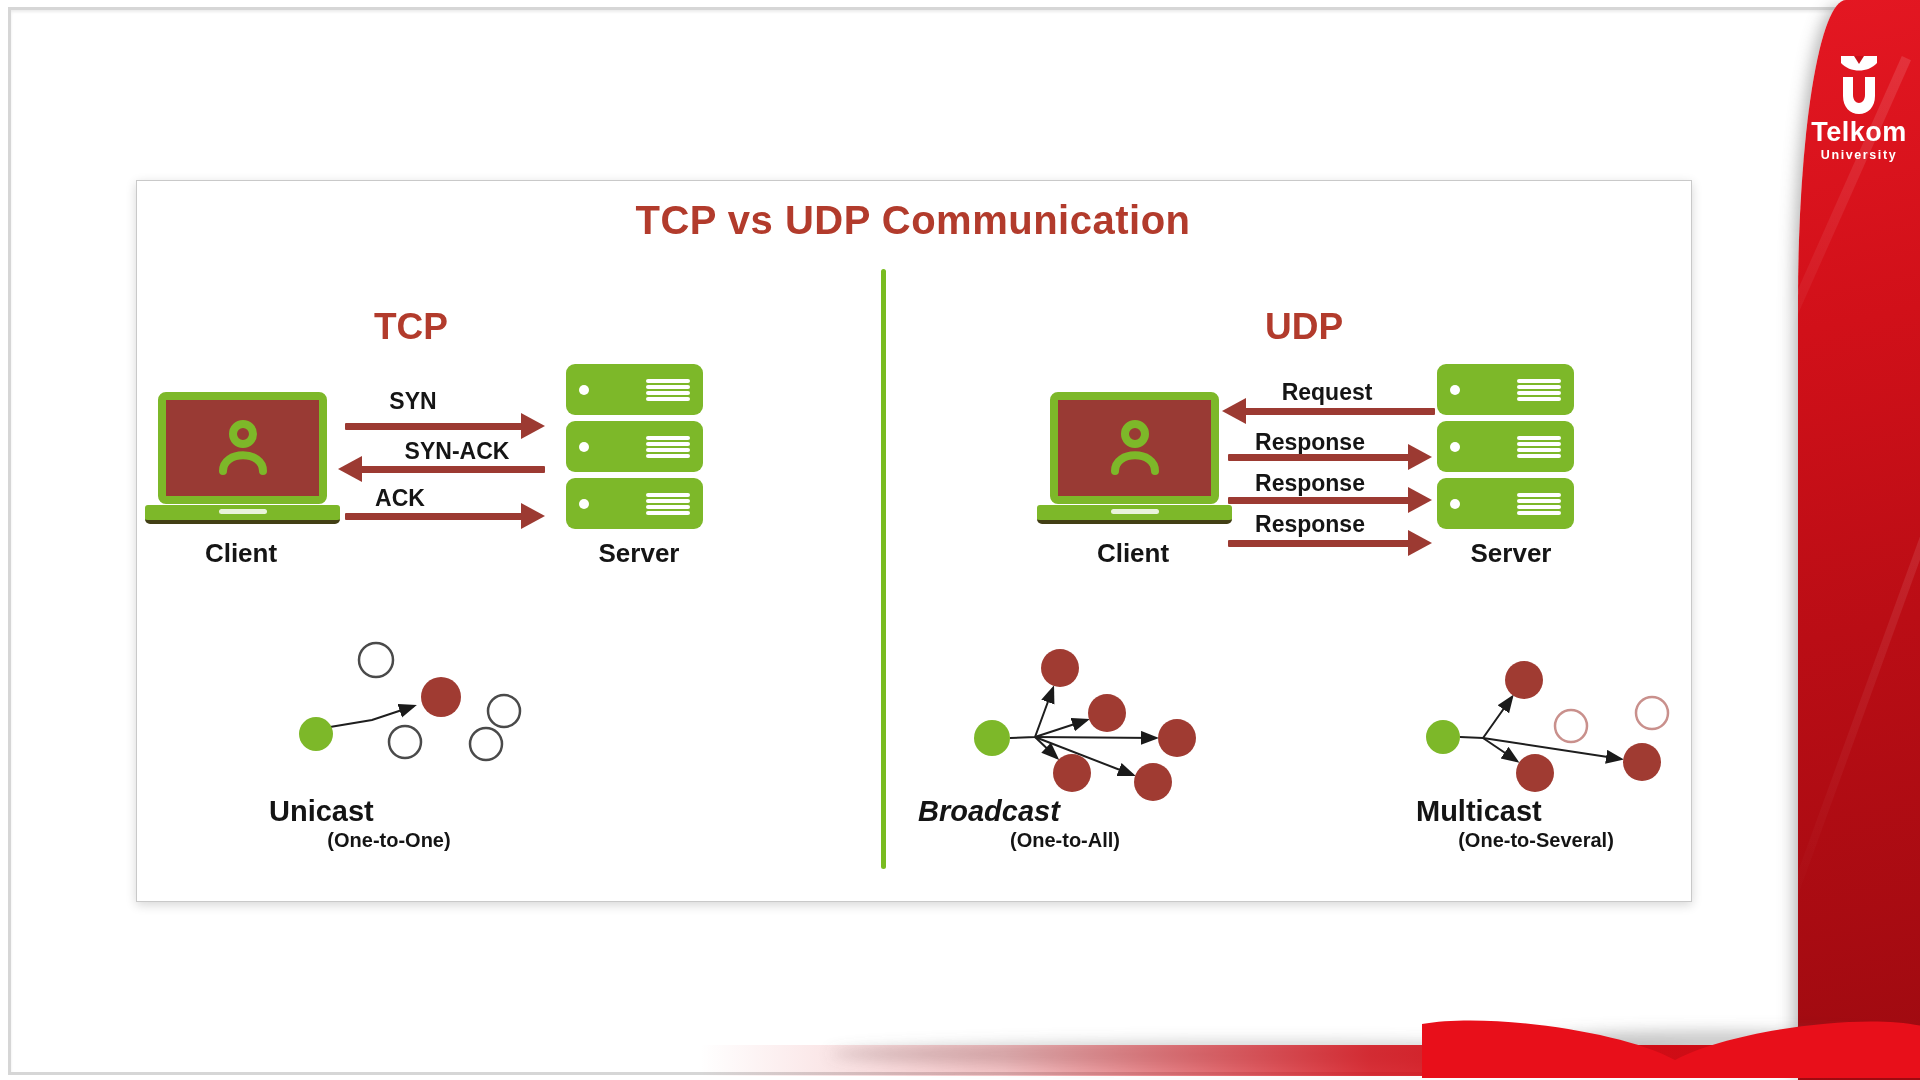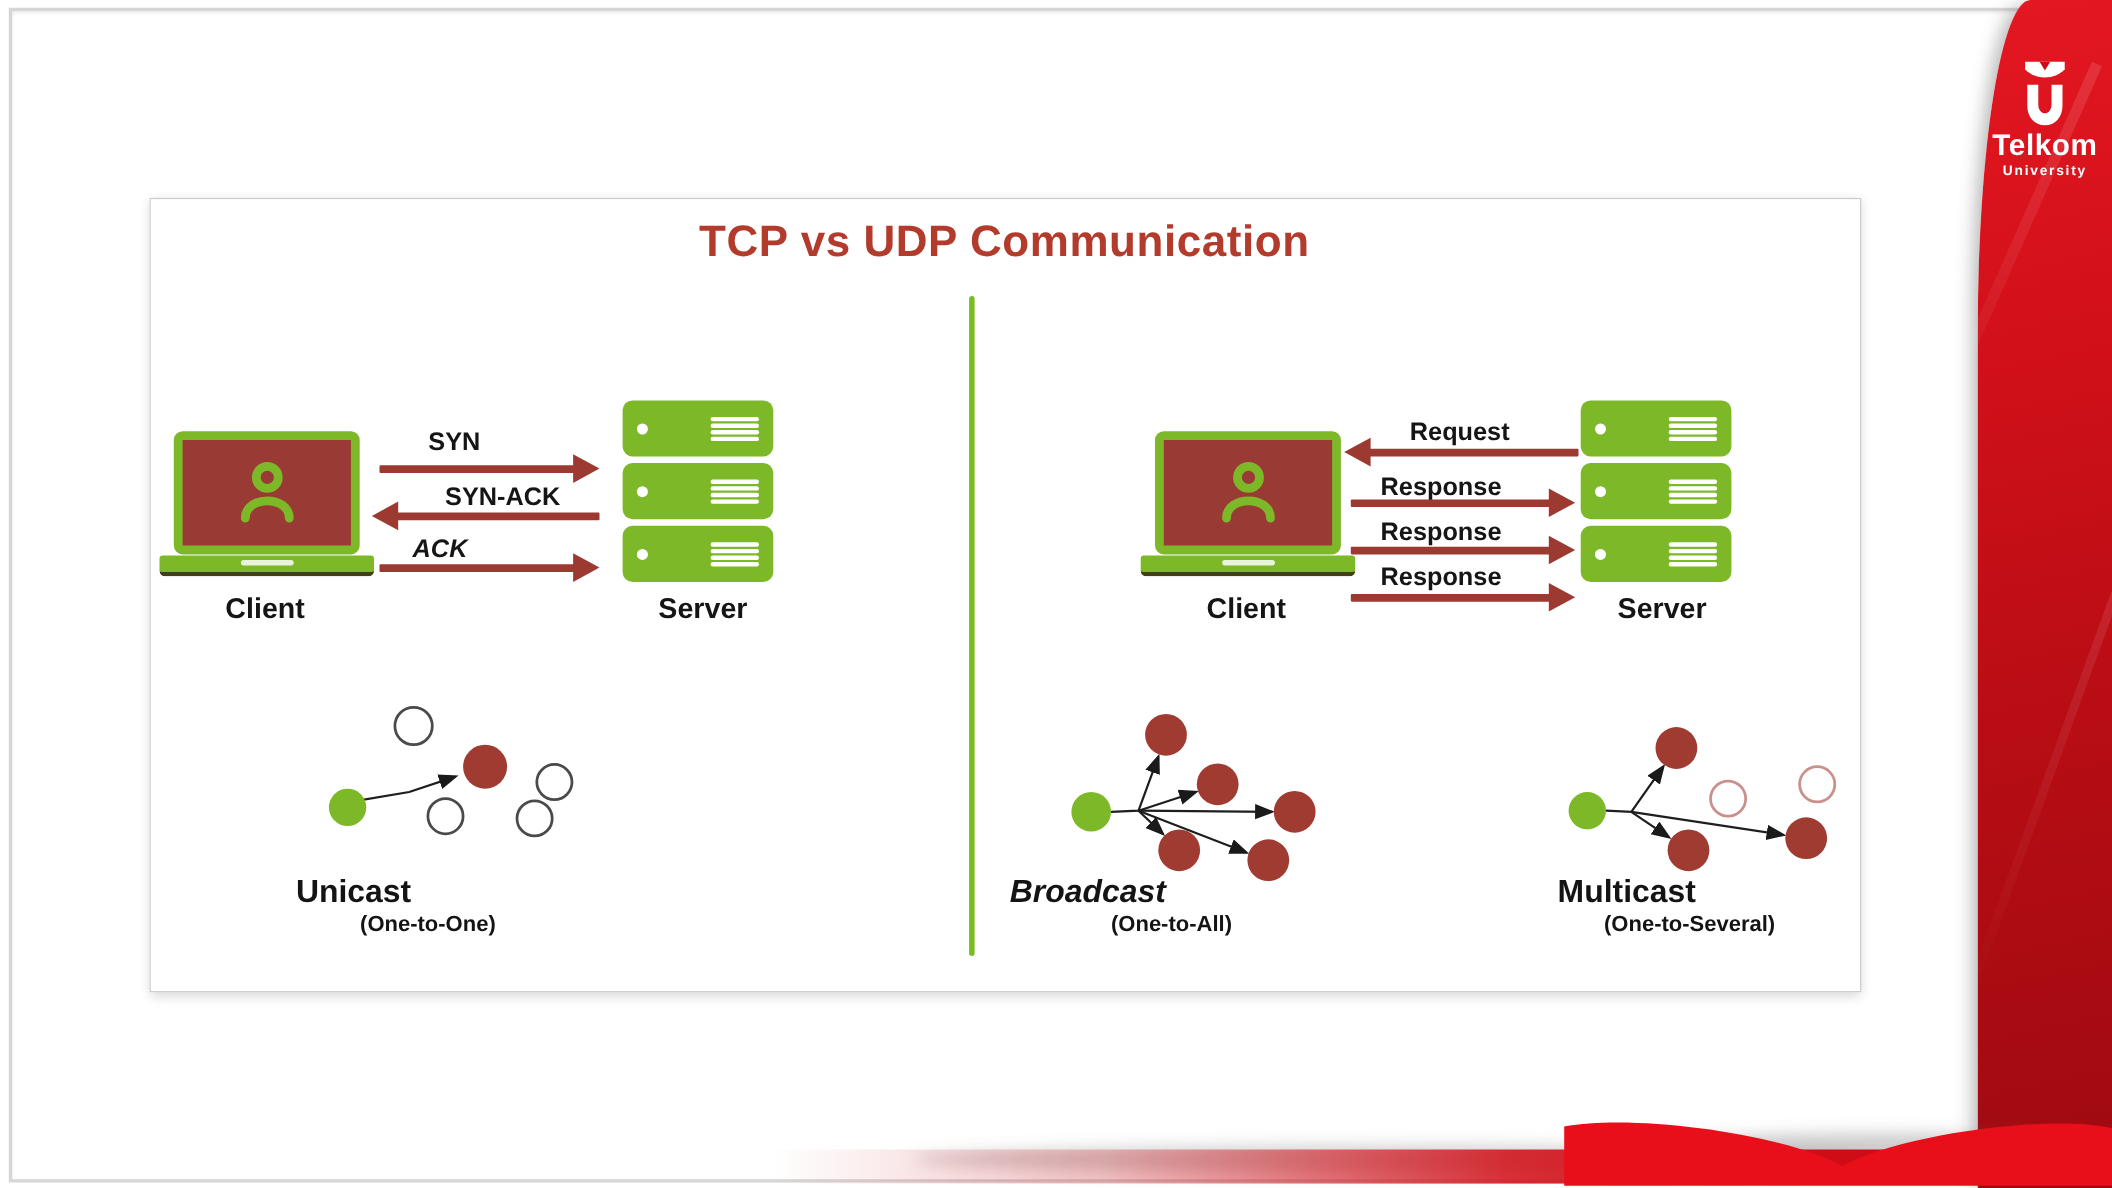--- a/index.html
+++ b/index.html
@@ -121,20 +121,21 @@
 <div class="slide">
 
   <div class="frame"></div>
 
   <div class="panel"></div>
 
   <div class="page-title">TCP vs UDP Communication</div>
 
   <div class="divider"></div>
 
+  <div class="proto-heading" style="left:311px;top:306px;">TCP</div>
 
   <div class="laptop" style="left:145px;top:392px;">
     <div class="laptop-screen">
       <svg width="66" height="58" viewBox="0 0 66 58">
         <circle class="person-stroke" cx="33" cy="15" r="10"></circle>
         <path class="person-stroke" d="M13,52 C13,31 53,31 53,52" stroke-linecap="round"></path>
       </svg>
     </div>
     <div class="laptop-base">
       <div class="base-notch"></div>
@@ -178,26 +179,27 @@
     <div class="shaft"></div>
       <div class="head"></div>
   </div>
 
   <div class="msg-label" style="left:362px;top:438px;width:190px;">SYN-ACK</div>
   <div class="msg-arrow dir-left" style="left:338px;top:456px;width:207px;">
     <div class="shaft"></div>
       <div class="head"></div>
   </div>
 
-  <div class="msg-label" style="left:310px;top:485px;width:180px;font-style:italic;">ACK</div>
+  <div class="msg-label" style="left:310px;top:485px;width:180px;">ACK</div>
   <div class="msg-arrow dir-right" style="left:345px;top:503px;width:200px;">
     <div class="shaft"></div>
       <div class="head"></div>
   </div>
 
+  <div class="proto-heading" style="left:1204px;top:306px;">UDP</div>
 
   <div class="laptop" style="left:1037px;top:392px;">
     <div class="laptop-screen">
       <svg width="66" height="58" viewBox="0 0 66 58">
         <circle class="person-stroke" cx="33" cy="15" r="10"></circle>
         <path class="person-stroke" d="M13,52 C13,31 53,31 53,52" stroke-linecap="round"></path>
       </svg>
     </div>
     <div class="laptop-base">
       <div class="base-notch"></div>

